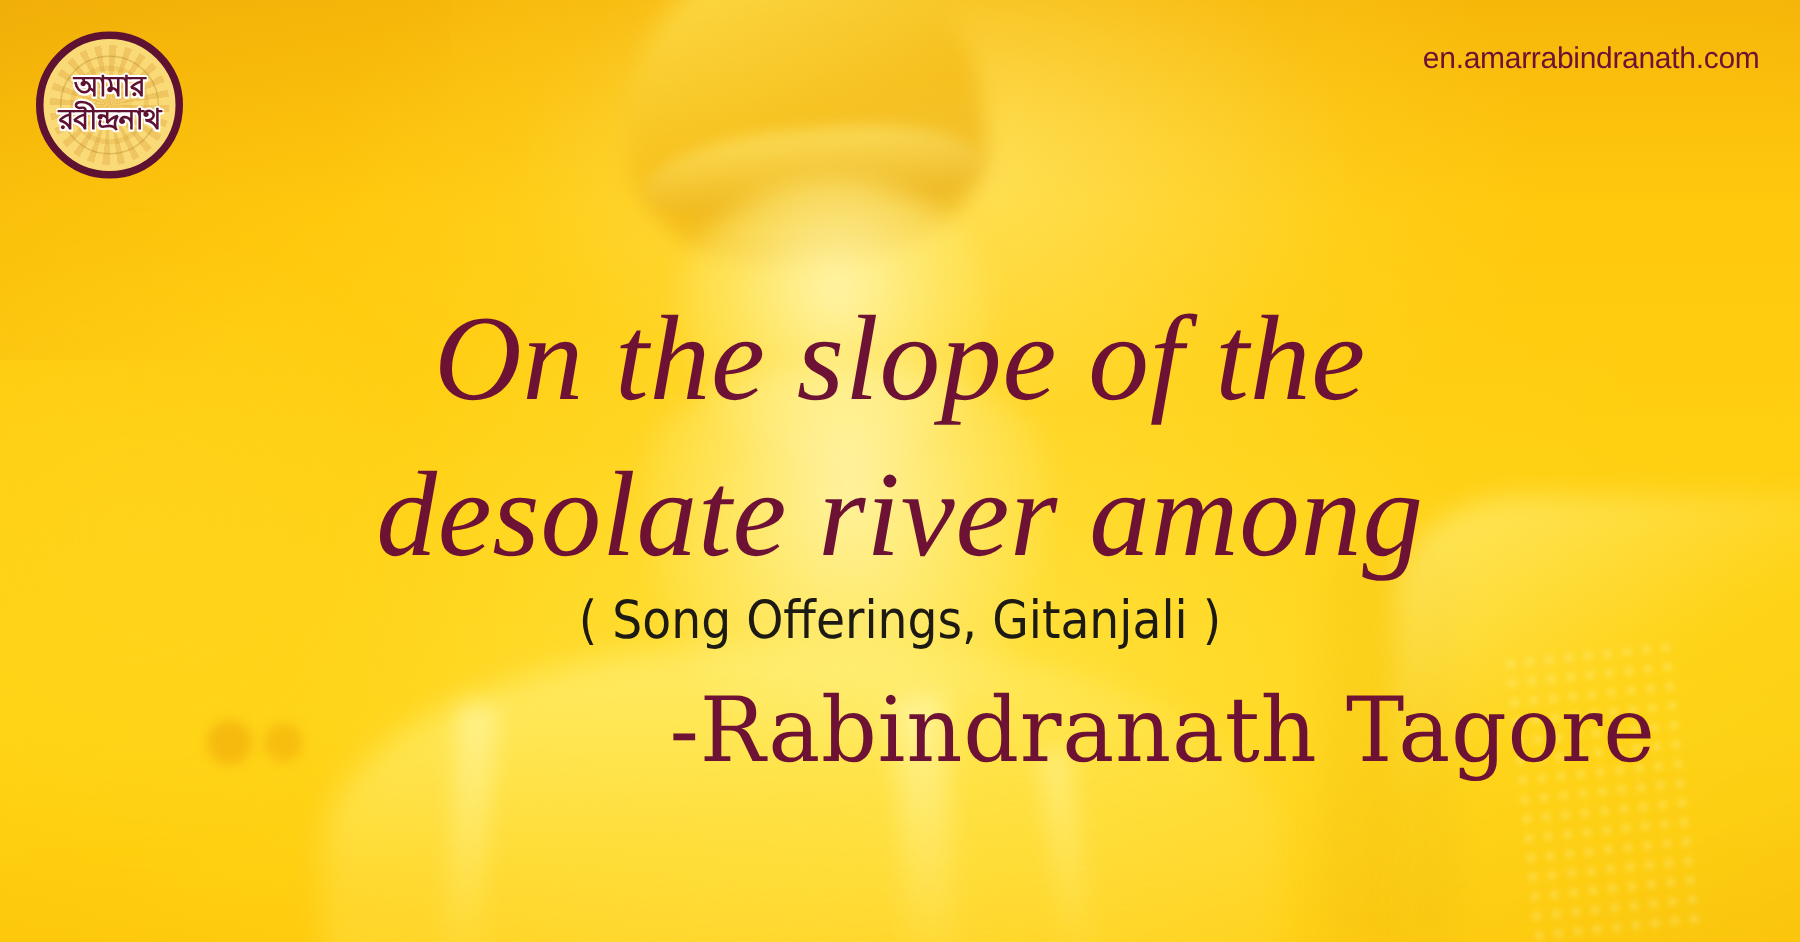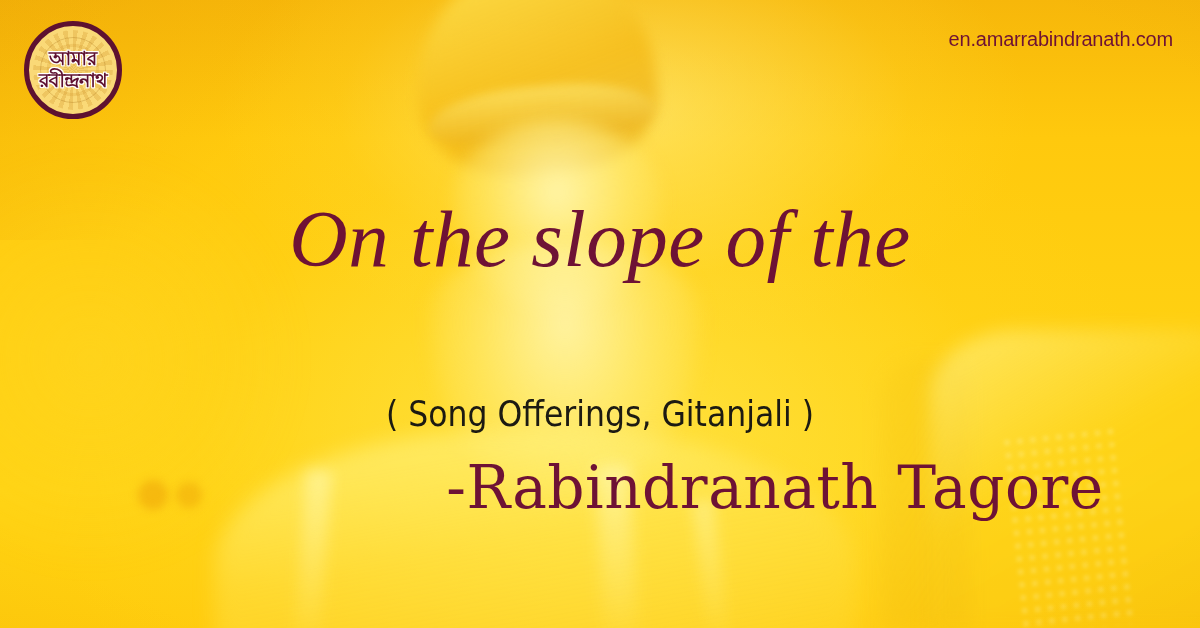--- a/index.html
+++ b/index.html
@@ -284,19 +284,20 @@
     <div class="logo-text">
       <span class="logo-line1">আমার</span>
       <span class="logo-line2">রবীন্দ্রনাথ</span>
     </div>
   </div>
 
   <div class="site-url">en.amarrabindranath.com</div>
 
   <div class="quote">
     <span class="quote-line">On the slope of the</span>
+    <span class="quote-line">desolate river among</span>
   </div>
 
   <div class="source">( Song Offerings, Gitanjali )</div>
 
   <div class="author">-Rabindranath Tagore</div>
 
 </div>
 
 </body></html>

